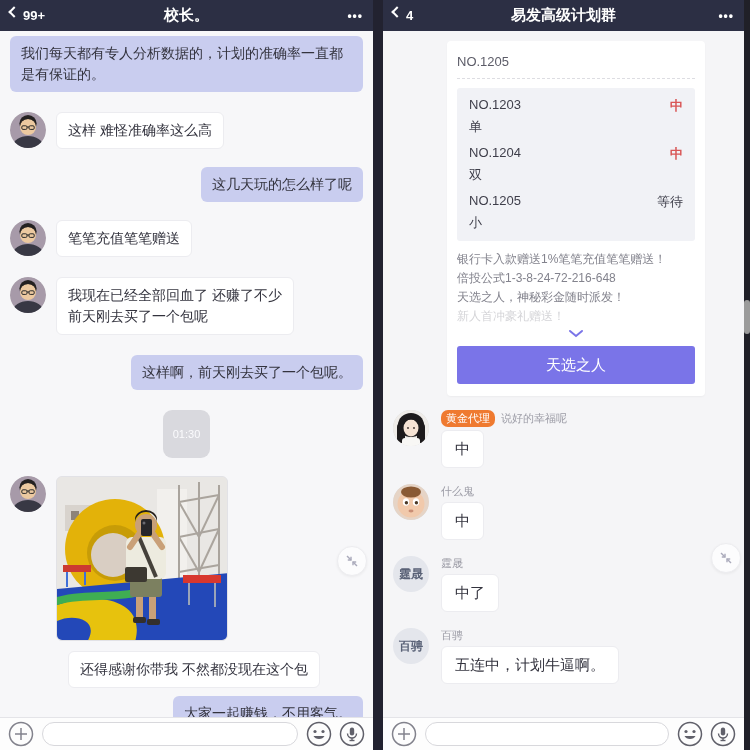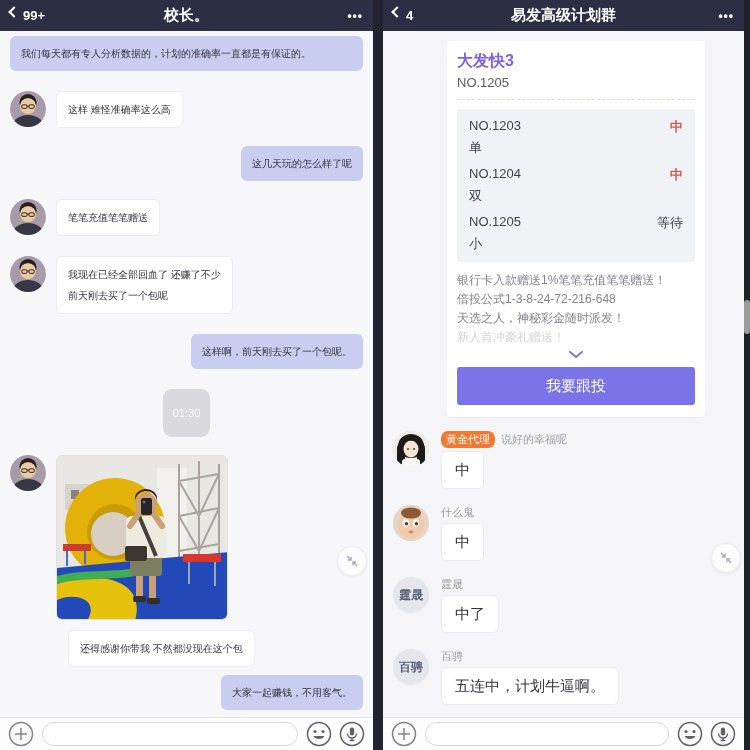--- a/index.html
+++ b/index.html
@@ -26,21 +26,21 @@
   .hdr-menu { position:absolute; right:10px; font-size:12px; letter-spacing:1px; font-weight:bold; cursor:pointer; }
 
   
   .chat { position:absolute; top:31px; bottom:33px; left:0; right:0; overflow:hidden; padding:5px 0 0 0; }
 
   
   .row { display:flex; align-items:flex-start; padding:0 10px; }
   .row.sent { justify-content:flex-end; }
   .avatar { width:36px; height:36px; border-radius:50%; overflow:hidden; flex:none; background:#ddd; }
   .avatar svg { display:block; }
-  .bub { max-width:280px; padding:7px 11px; font-size:10px; line-height:21px; color:#33333e;
+  .bub { max-width:280px; padding:7px 11px; font-size:14px; line-height:21px; color:#33333e;
          border-radius:6px; white-space:pre-line; }
   .bub.rcv { background:#fff; border:1px solid #ececf0; margin-left:10px; }
   .bub.snt { background:#c9cdef; }
   .bub.wide { background:#c9cdef; width:353px; max-width:353px; }
   .time-row { display:flex; justify-content:center; }
   .time-pill { background:#d9d9de; color:#fbfbfd; font-size:11px; padding:18px 10px; border-radius:9px; }
 
   
   .photo { margin-left:10px; width:172px; height:165px; border-radius:6px; overflow:hidden;
            border:1px solid #e2e2e6; background:#e9e7e4; cursor:pointer; }
@@ -292,21 +292,20 @@
         <span class="chev-left"></span>
         <span class="hdr-badge">4</span>
       </div>
       <div class="hdr-title">易发高级计划群</div>
       <div class="hdr-menu">•••</div>
     </div>
 
     <div class="chat">
 
       <div class="plan-card">
-        <div class="plan-game">大发快3</div>
         <div class="plan-round">NO.1205</div>
         <div class="plan-sep"></div>
         <div class="hist-box">
           <div class="hist-item">
             <div class="hist-l1">
                 <span>NO.1203</span>
                 <span class="hist-res" style="color:#d95757">中</span>
               </div>
             <div class="hist-pick">单</div>
           </div>
@@ -329,21 +328,21 @@
           <div>银行卡入款赠送1%笔笔充值笔笔赠送！</div>
           <div>倍投公式1-3-8-24-72-216-648</div>
           <div>天选之人，神秘彩金随时派发！</div>
           <div class="promo-faded">新人首冲豪礼赠送！</div>
         </div>
         <div class="chev-down">
           <svg width="16" height="9" viewBox="0 0 16 9">
               <polyline points="2,2 8,7 14,2" fill="none" stroke="#7a74e8" stroke-width="2" stroke-linecap="round"></polyline>
             </svg>
         </div>
-        <button class="follow-btn">我要跟投</button>
+        <button class="follow-btn">天选之人</button>
       </div>
 
       <div class="g-row">
         <div class="avatar">
           <svg width="36" height="36" viewBox="0 0 36 36">
               <circle cx="18" cy="18" r="18" fill="#efece9"></circle>
               <ellipse cx="18" cy="15" rx="13" ry="12" fill="#1d1a1c"></ellipse>
               <rect x="4" y="13" width="8" height="20" rx="4" fill="#1d1a1c"></rect>
               <rect x="24" y="13" width="8" height="20" rx="4" fill="#1d1a1c"></rect>
               <ellipse cx="18" cy="18" rx="7.5" ry="8.5" fill="#f6e3d4"></ellipse>

